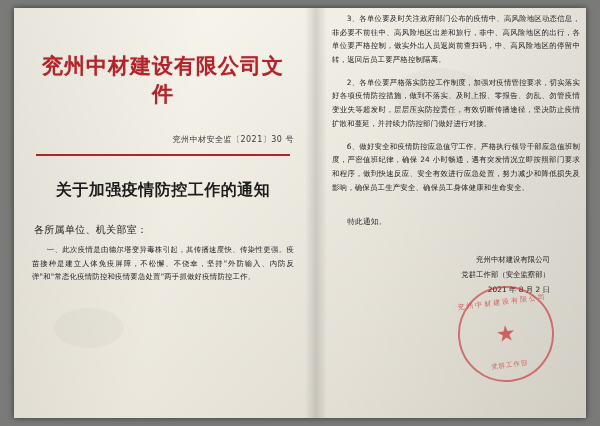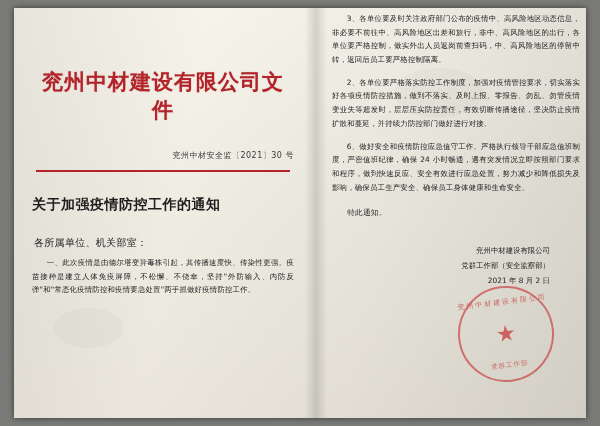--- a/index.html
+++ b/index.html
@@ -41,21 +41,21 @@
     height: 100%;
     background: linear-gradient(90deg, rgba(0,0,0,0.0), rgba(0,0,0,0.13), rgba(0,0,0,0.0));
     pointer-events: none;
   }
   .page-col {
     position: absolute;
     top: 0;
     height: 100%;
     box-sizing: border-box;
   }
-  .col-left  { left: 18px;  width: 262px; padding-top: 22px; }
+  .col-left  { left: 18px;  width: 262px; padding-top: 6px; }
   .col-right { left: 318px; width: 248px; padding-top: 0; }
 
   
   .masthead {
     text-align: center;
     color: #b2232a;
     font-family: "DejaVu Serif", serif;
     font-weight: bold;
     font-size: 21px;
     letter-spacing: 1px;
@@ -68,21 +68,22 @@
     color: #3a3a3a;
     margin-top: 26px;
     letter-spacing: 0.5px;
   }
   .redrule {
     margin: 9px 4px 0 4px;
     height: 2px;
     background: #b2232a;
   }
   .doctitle {
-    font-size: 14px;
+    text-align: center;
+    font-size: 16px;
     font-weight: bold;
     color: #1d1d1d;
     margin-top: 24px;
     letter-spacing: 0.5px;
   }
   .salutation {
     font-size: 10px;
     color: #222;
     margin-top: 22px;
     margin-left: 2px;
@@ -96,21 +97,21 @@
     margin-top: 6px;
     letter-spacing: 0.2px;
     text-indent: 2em;
   }
   .col-right .body-p { margin-top: 0; margin-bottom: 9px; }
   .col-right .body-p:first-child { margin-top: 4px; }
   .closing {
     font-size: 7.6px;
     color: #232323;
     text-indent: 2em;
-    margin-top: 14px;
+    margin-top: 23px;
     letter-spacing: 0.3px;
   }
   .signature {
     margin-top: 26px;
     text-align: right;
     padding-right: 30px;
     font-size: 7.4px;
     color: #232323;
     line-height: 2.0;
   }

